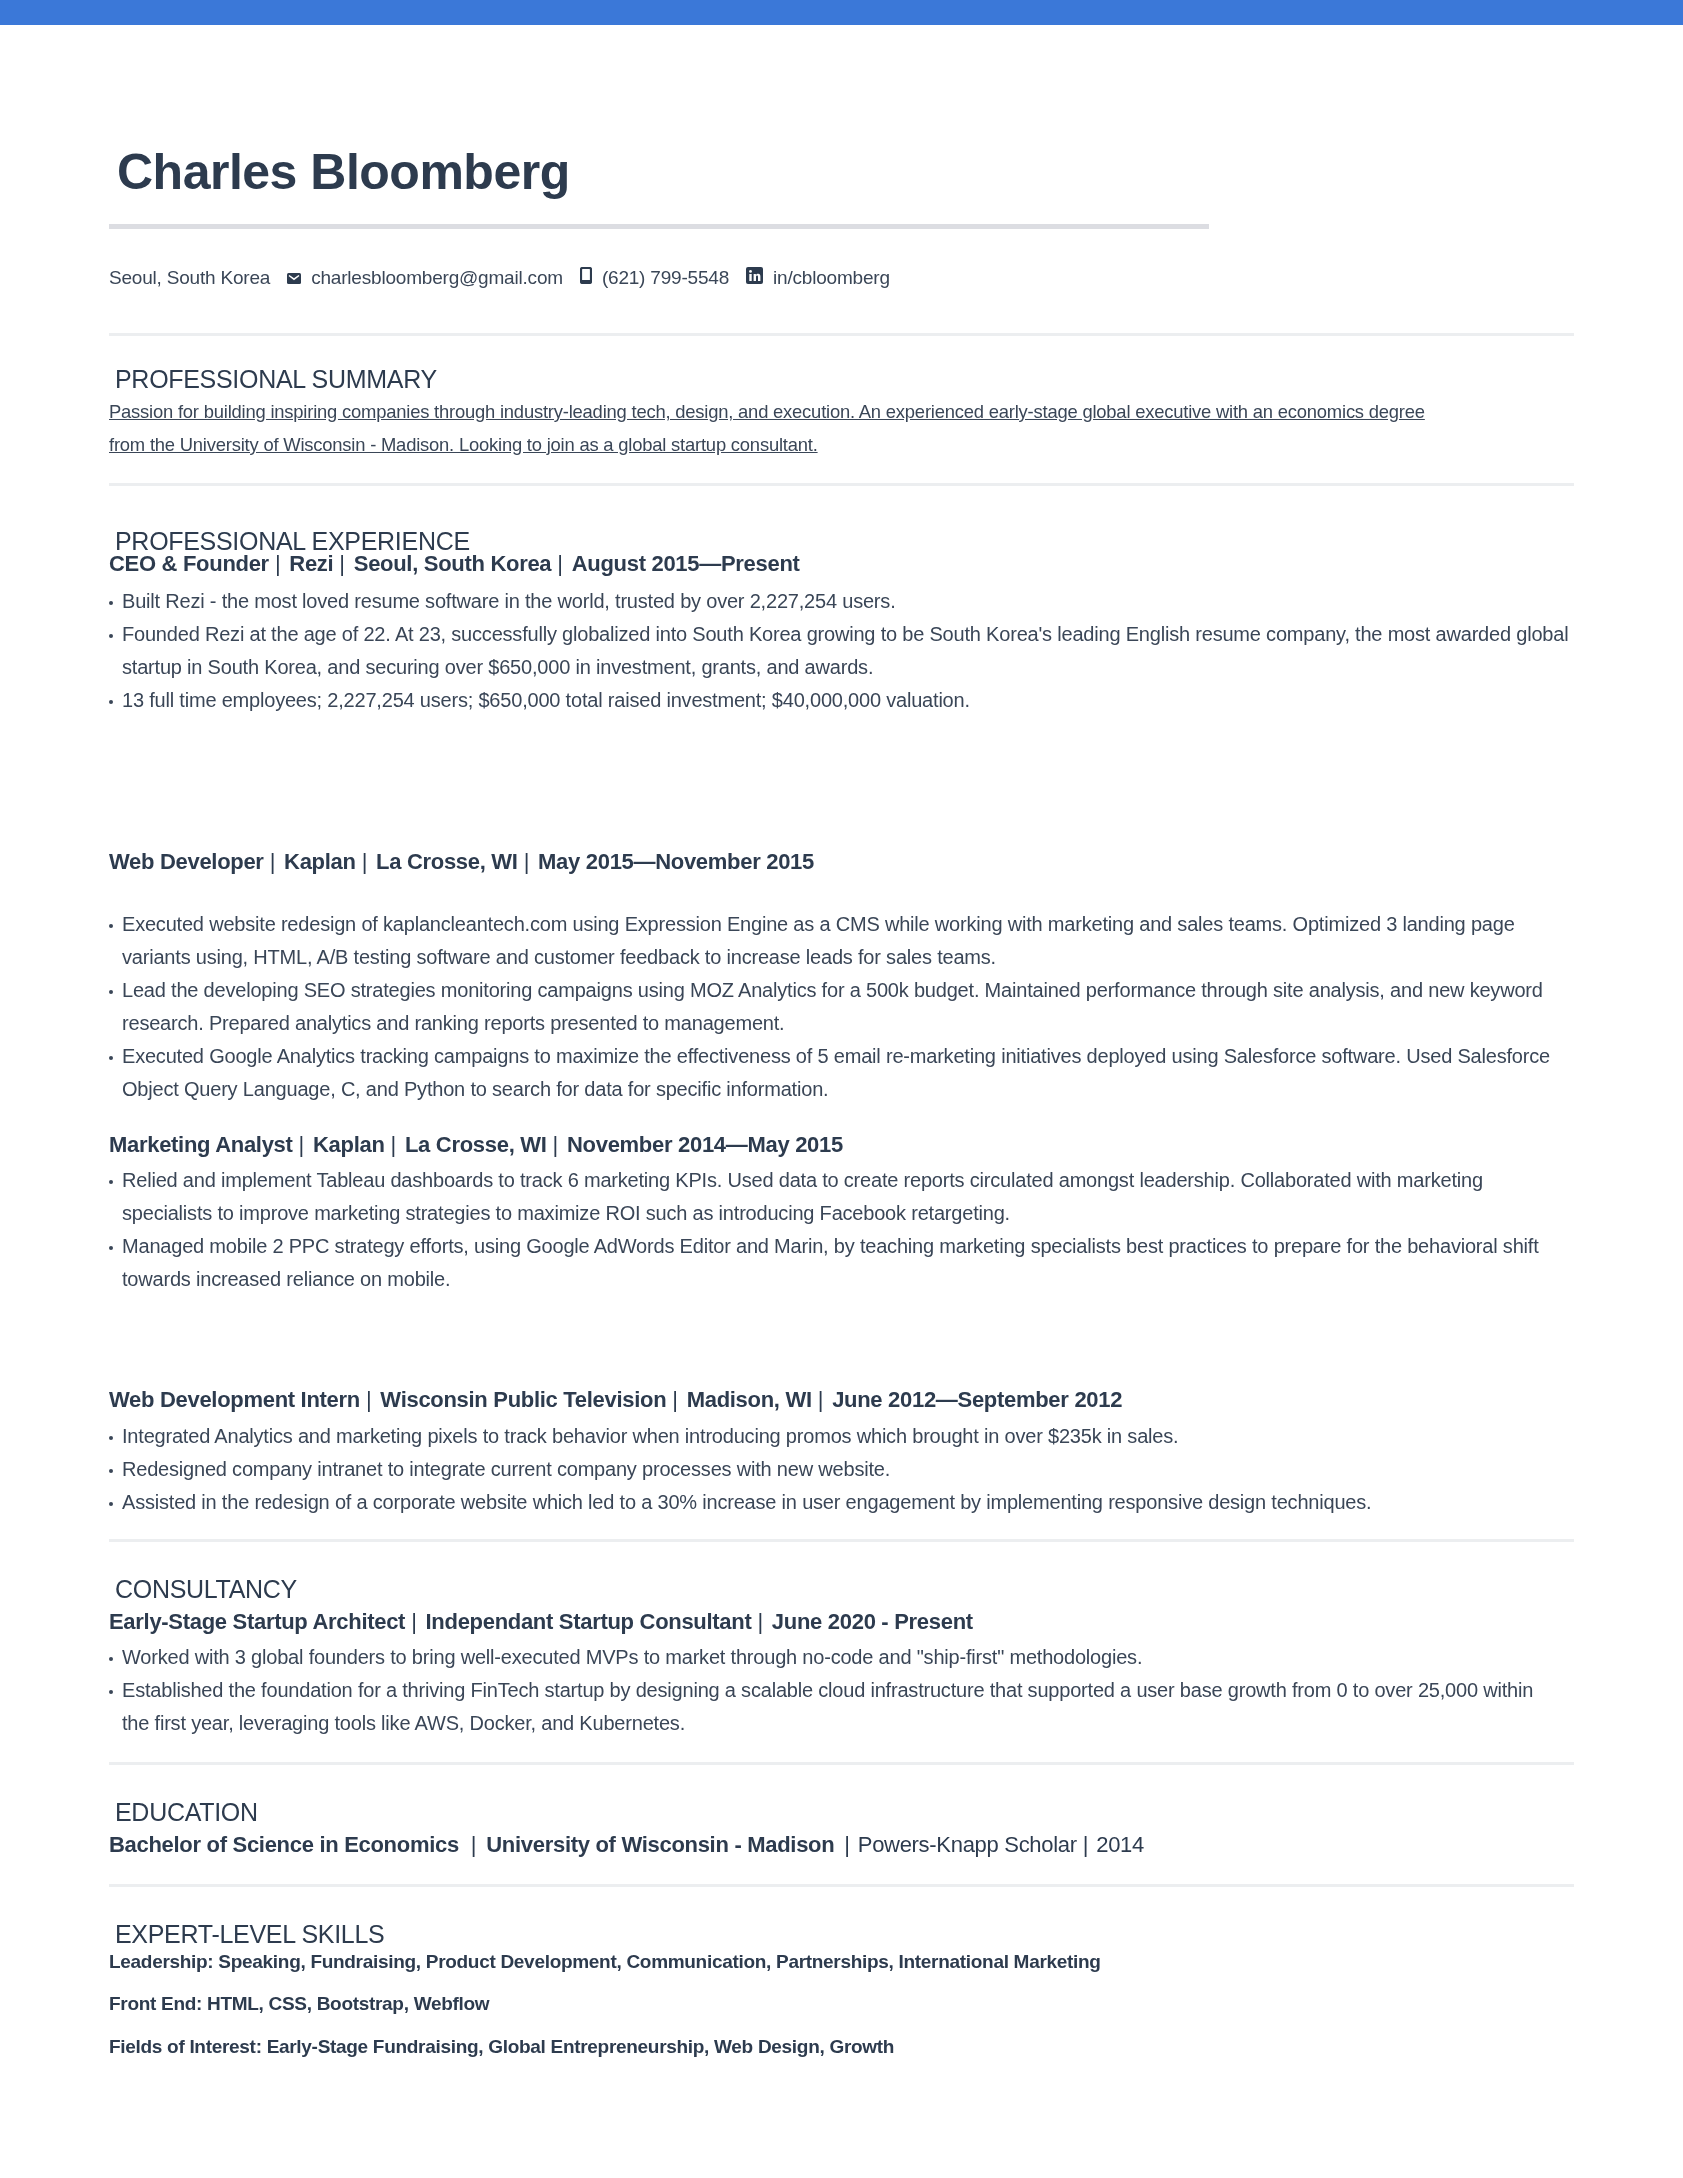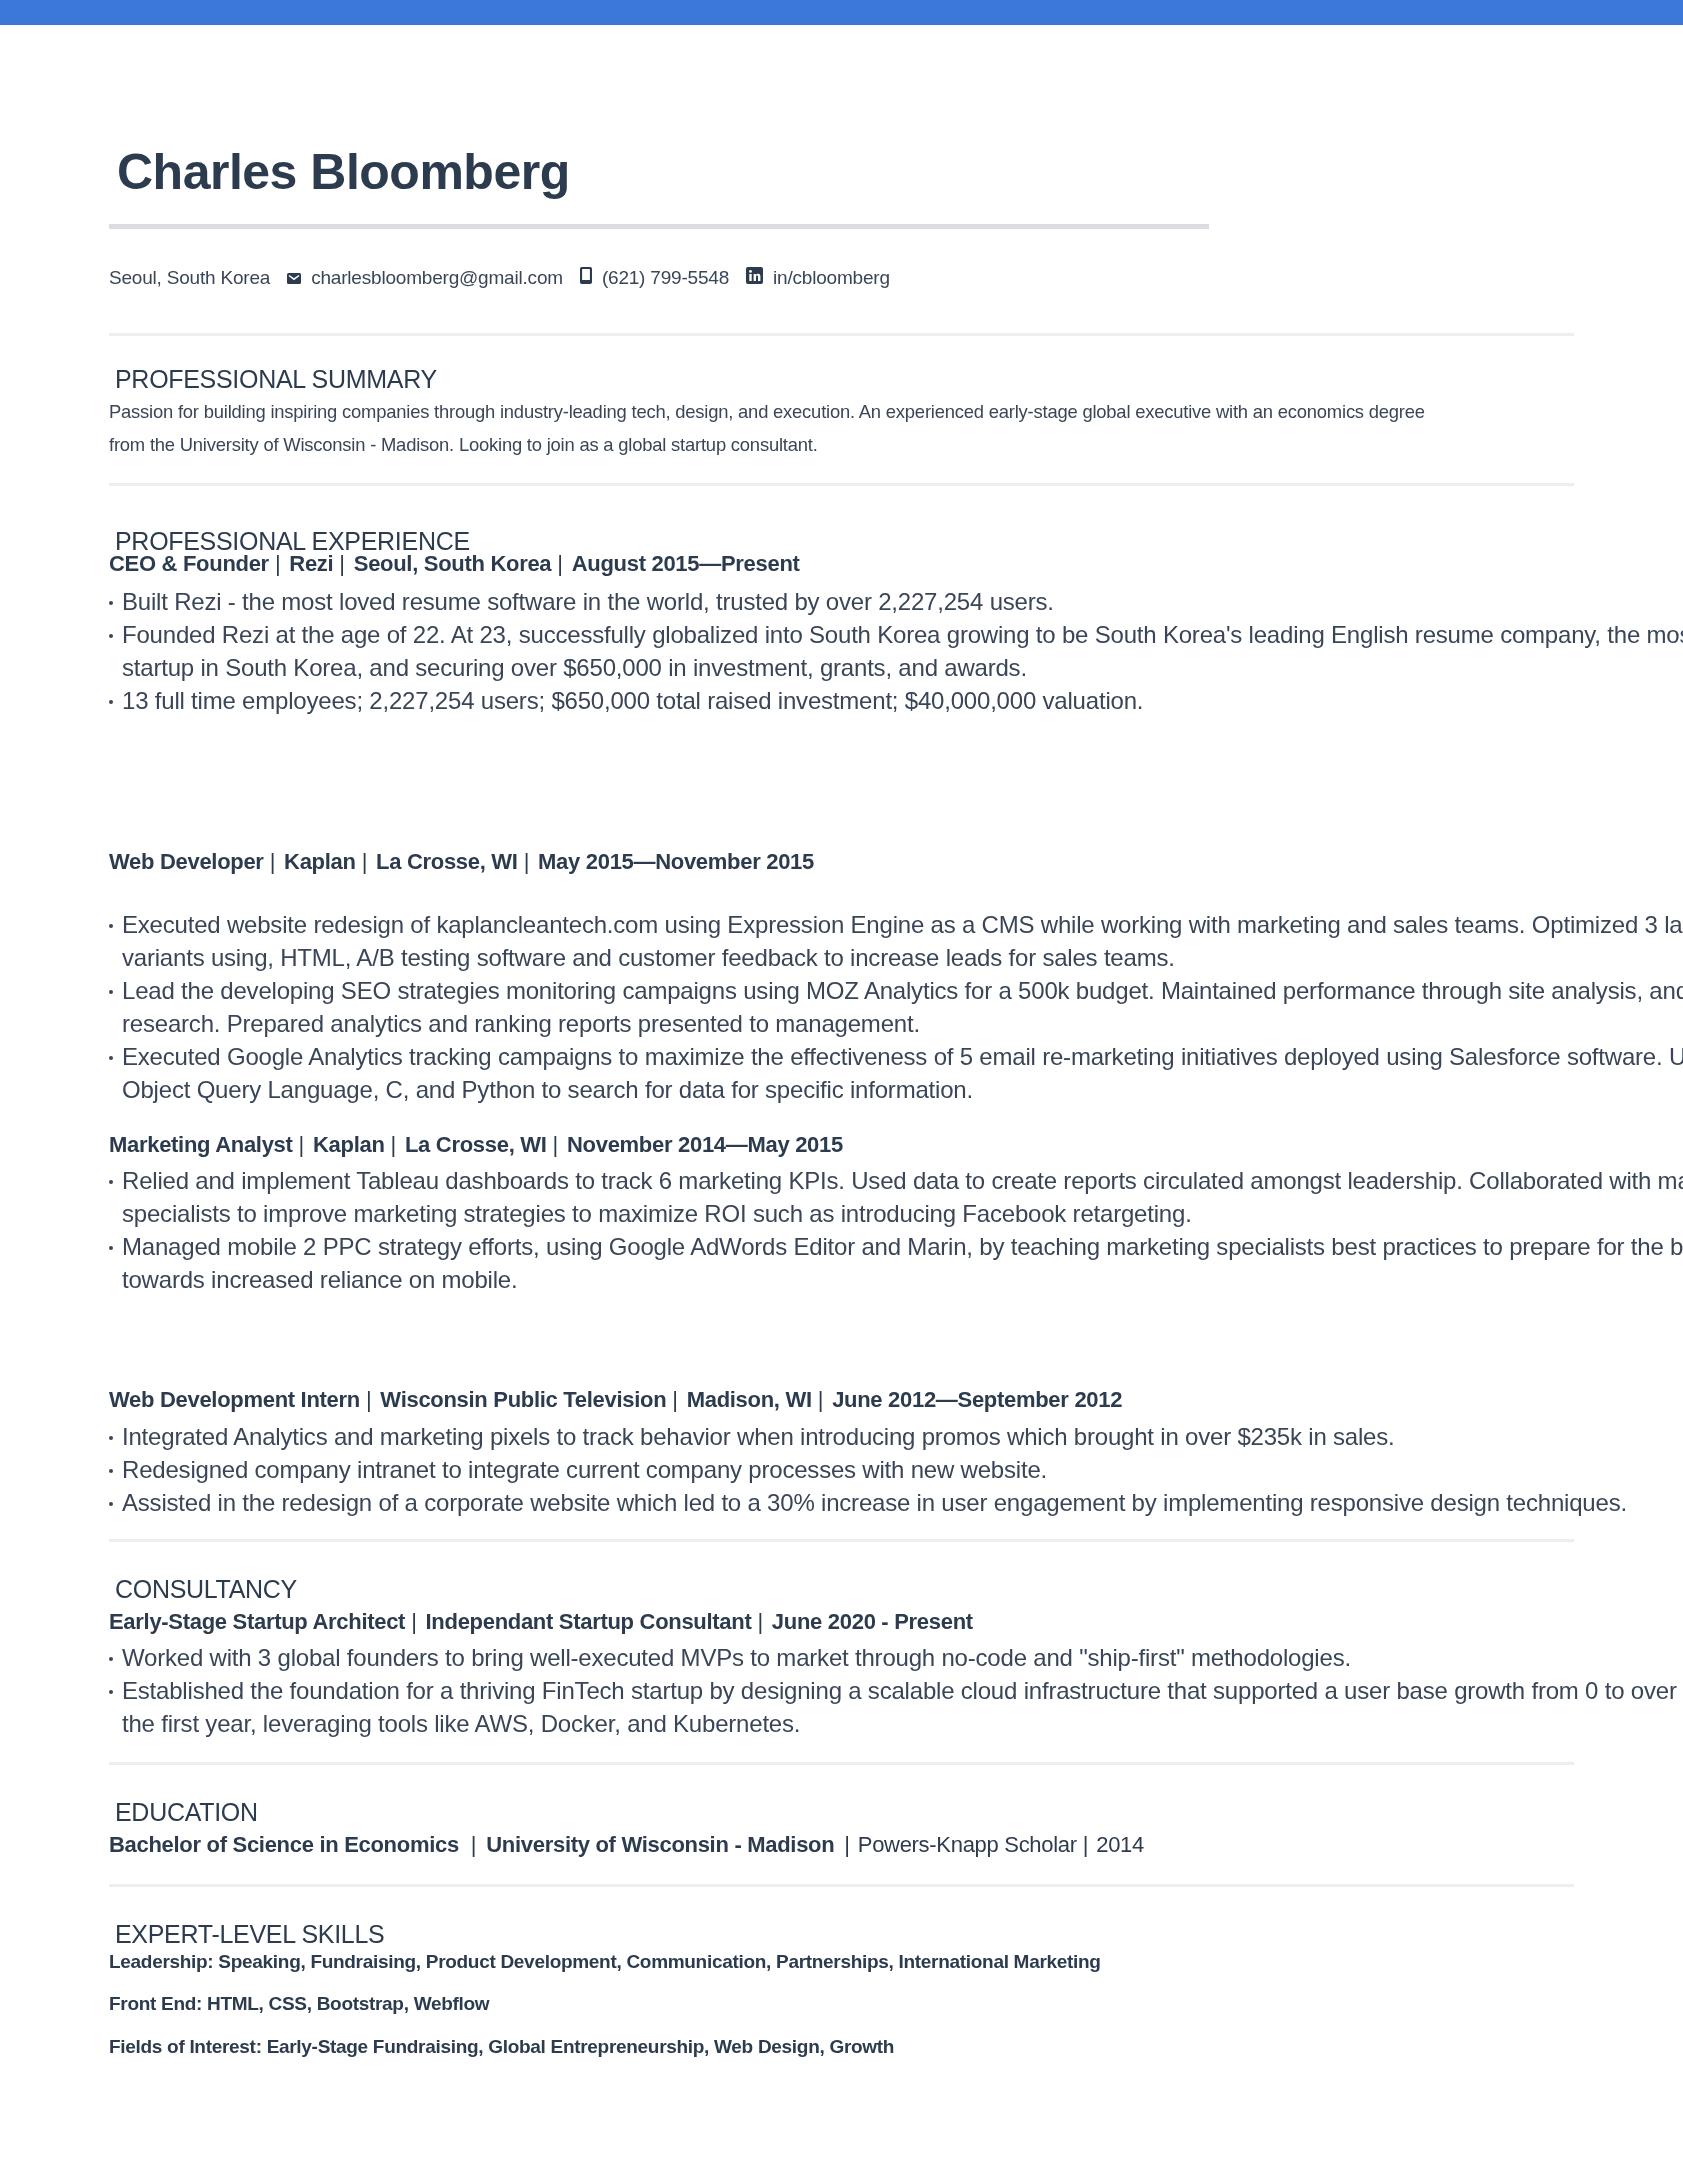--- a/index.html
+++ b/index.html
@@ -27,31 +27,31 @@
   .contact .ico { display: inline-block; margin-right: 10px; }
 
   .rule { position: absolute; left: 0; width: 1465px; height: 3px; background: #eceef0; }
 
   .section-title {
     position: absolute; left: 0; margin: 6px; font-size: 25px; font-weight: 400;
     letter-spacing: -0.3px; line-height: 30px; color: #2d3b4e; white-space: nowrap;
   }
   .para {
     position: absolute; left: 0; width: 1465px; font-size: 18.4px; line-height: 33px;
-    color: #3a4657; letter-spacing: -0.2px; white-space: nowrap;
+    color: #3a4657; letter-spacing: -0.2px; white-space: nowrap; text-decoration: underline;
   }
   .job-title {
     position: absolute; left: 0; font-size: 22px; font-weight: 700; line-height: 28px;
     color: #2d3b4e; white-space: nowrap; letter-spacing: -0.3px;
   }
   .job-title .sep { font-weight: 400; margin: 0 9px 0 6px; }
   .job-title .light { font-weight: 400; }
   .bullets { position: absolute; left: 0; width: 1465px; margin: 0; padding: 0; list-style: none; }
   .bullets li {
-    position: relative; padding-left: 13px; font-size: 24px; line-height: 33px;
+    position: relative; padding-left: 13px; font-size: 20px; line-height: 33px;
     color: #3a4657; letter-spacing: -0.2px; white-space: nowrap;
   }
   .bullets li::before {
     content: ""; position: absolute; left: 0; top: 16px; width: 4px; height: 4px;
     border-radius: 50%; background: #3a4657;
   }
   .skill { position: absolute; left: 0; font-size: 19px; font-weight: 700; line-height: 26px;
     color: #2d3b4e; white-space: nowrap; letter-spacing: -0.3px; }
 </style>
 </head>

